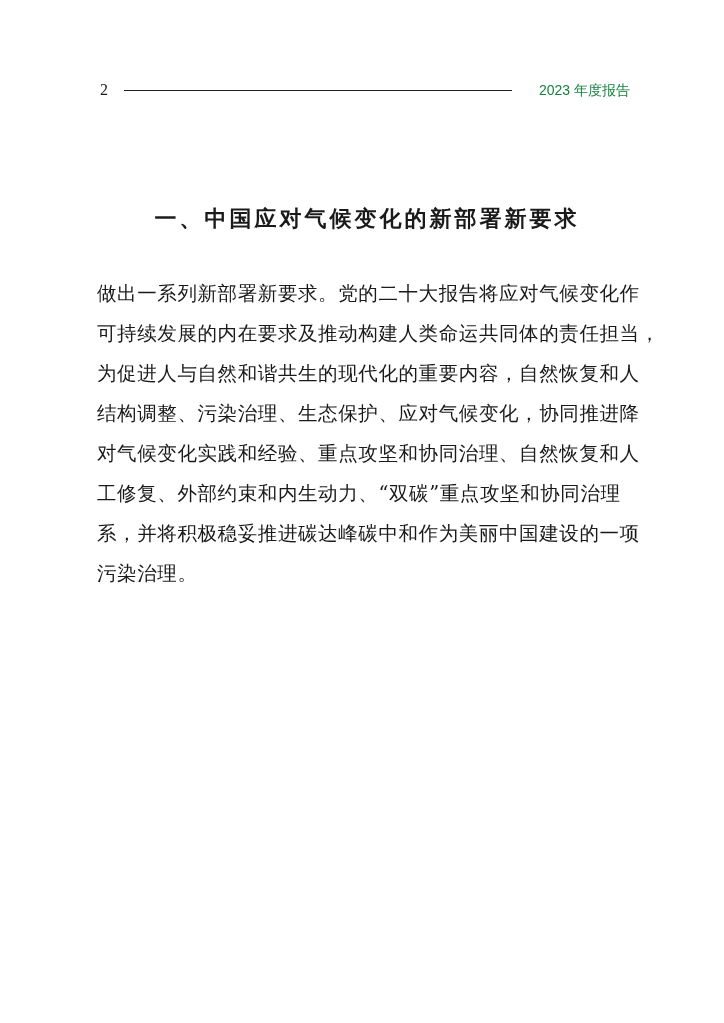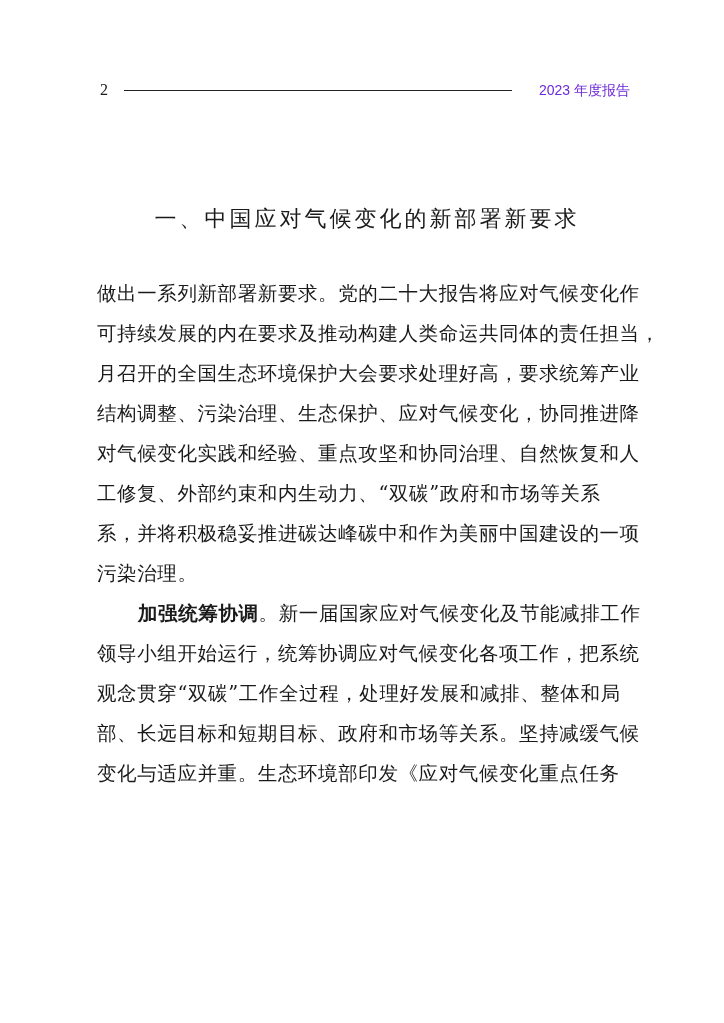--- a/index.html
+++ b/index.html
@@ -38,21 +38,21 @@
       height: 1px;
       background: #222;
     }
     .header-title {
       position: absolute;
       right: 0;
       top: 1px;
       font-family: "Liberation Sans", "DejaVu Sans", sans-serif;
       font-size: 14px;
       line-height: 18px;
-      color: #6d28d9;
+      color: #15803d;
     }
     .content {
       position: absolute;
       top: 154px;
       left: 97px;
       width: 540px;
     }
     .p {
       font-size: 19.5px;
       line-height: 40px;
@@ -61,21 +61,21 @@
       text-align: justify;
     }
     .line {
       display: block;
       white-space: nowrap;
       height: 40px;
     }
     .indent { padding-left: 41px; }
     .section-title {
       font-family: "DejaVu Sans", "Liberation Sans", sans-serif;
-      font-weight: normal;
+      font-weight: bold;
       font-size: 22px;
       text-align: center;
       letter-spacing: 3px;
       margin: 50px 0 40px 0;
       line-height: 30px;
     }
     .bold {
       font-family: "DejaVu Sans", "Liberation Sans", sans-serif;
       font-weight: bold;
     }
@@ -89,28 +89,21 @@
   <span class="header-title">2023 年度报告</span>
 </div>
 
 <div class="content">
 
   <h2 class="section-title">一、中国应对气候变化的新部署新要求</h2>
 
   <p class="p">
     <span class="line">做出一系列新部署新要求。党的二十大报告将应对气候变化作</span>
     <span class="line">可持续发展的内在要求及推动构建人类命运共同体的责任担当，</span>
-    <span class="line">月召开的全国生态环境保护大会要求处理好高，要求统筹产业</span>
+    <span class="line">为促进人与自然和谐共生的现代化的重要内容，自然恢复和人</span>
     <span class="line">结构调整、污染治理、生态保护、应对气候变化，协同推进降</span>
     <span class="line">对气候变化实践和经验、重点攻坚和协同治理、自然恢复和人</span>
-    <span class="line">工修复、外部约束和内生动力、“双碳”政府和市场等关系</span>
+    <span class="line">工修复、外部约束和内生动力、“双碳”重点攻坚和协同治理</span>
     <span class="line">系，并将积极稳妥推进碳达峰碳中和作为美丽中国建设的一项</span>
     <span class="line">污染治理。</span>
   </p>
 
-  <p class="p">
-    <span class="line indent"><span class="bold">加强统筹协调</span><span>。新一届国家应对气候变化及节能减排工作</span></span>
-    <span class="line">领导小组开始运行，统筹协调应对气候变化各项工作，把系统</span>
-    <span class="line">观念贯穿“双碳”工作全过程，处理好发展和减排、整体和局</span>
-    <span class="line">部、长远目标和短期目标、政府和市场等关系。坚持减缓气候</span>
-    <span class="line">变化与适应并重。生态环境部印发《应对气候变化重点任务</span>
-  </p>
 </div>
 
 </body></html>

